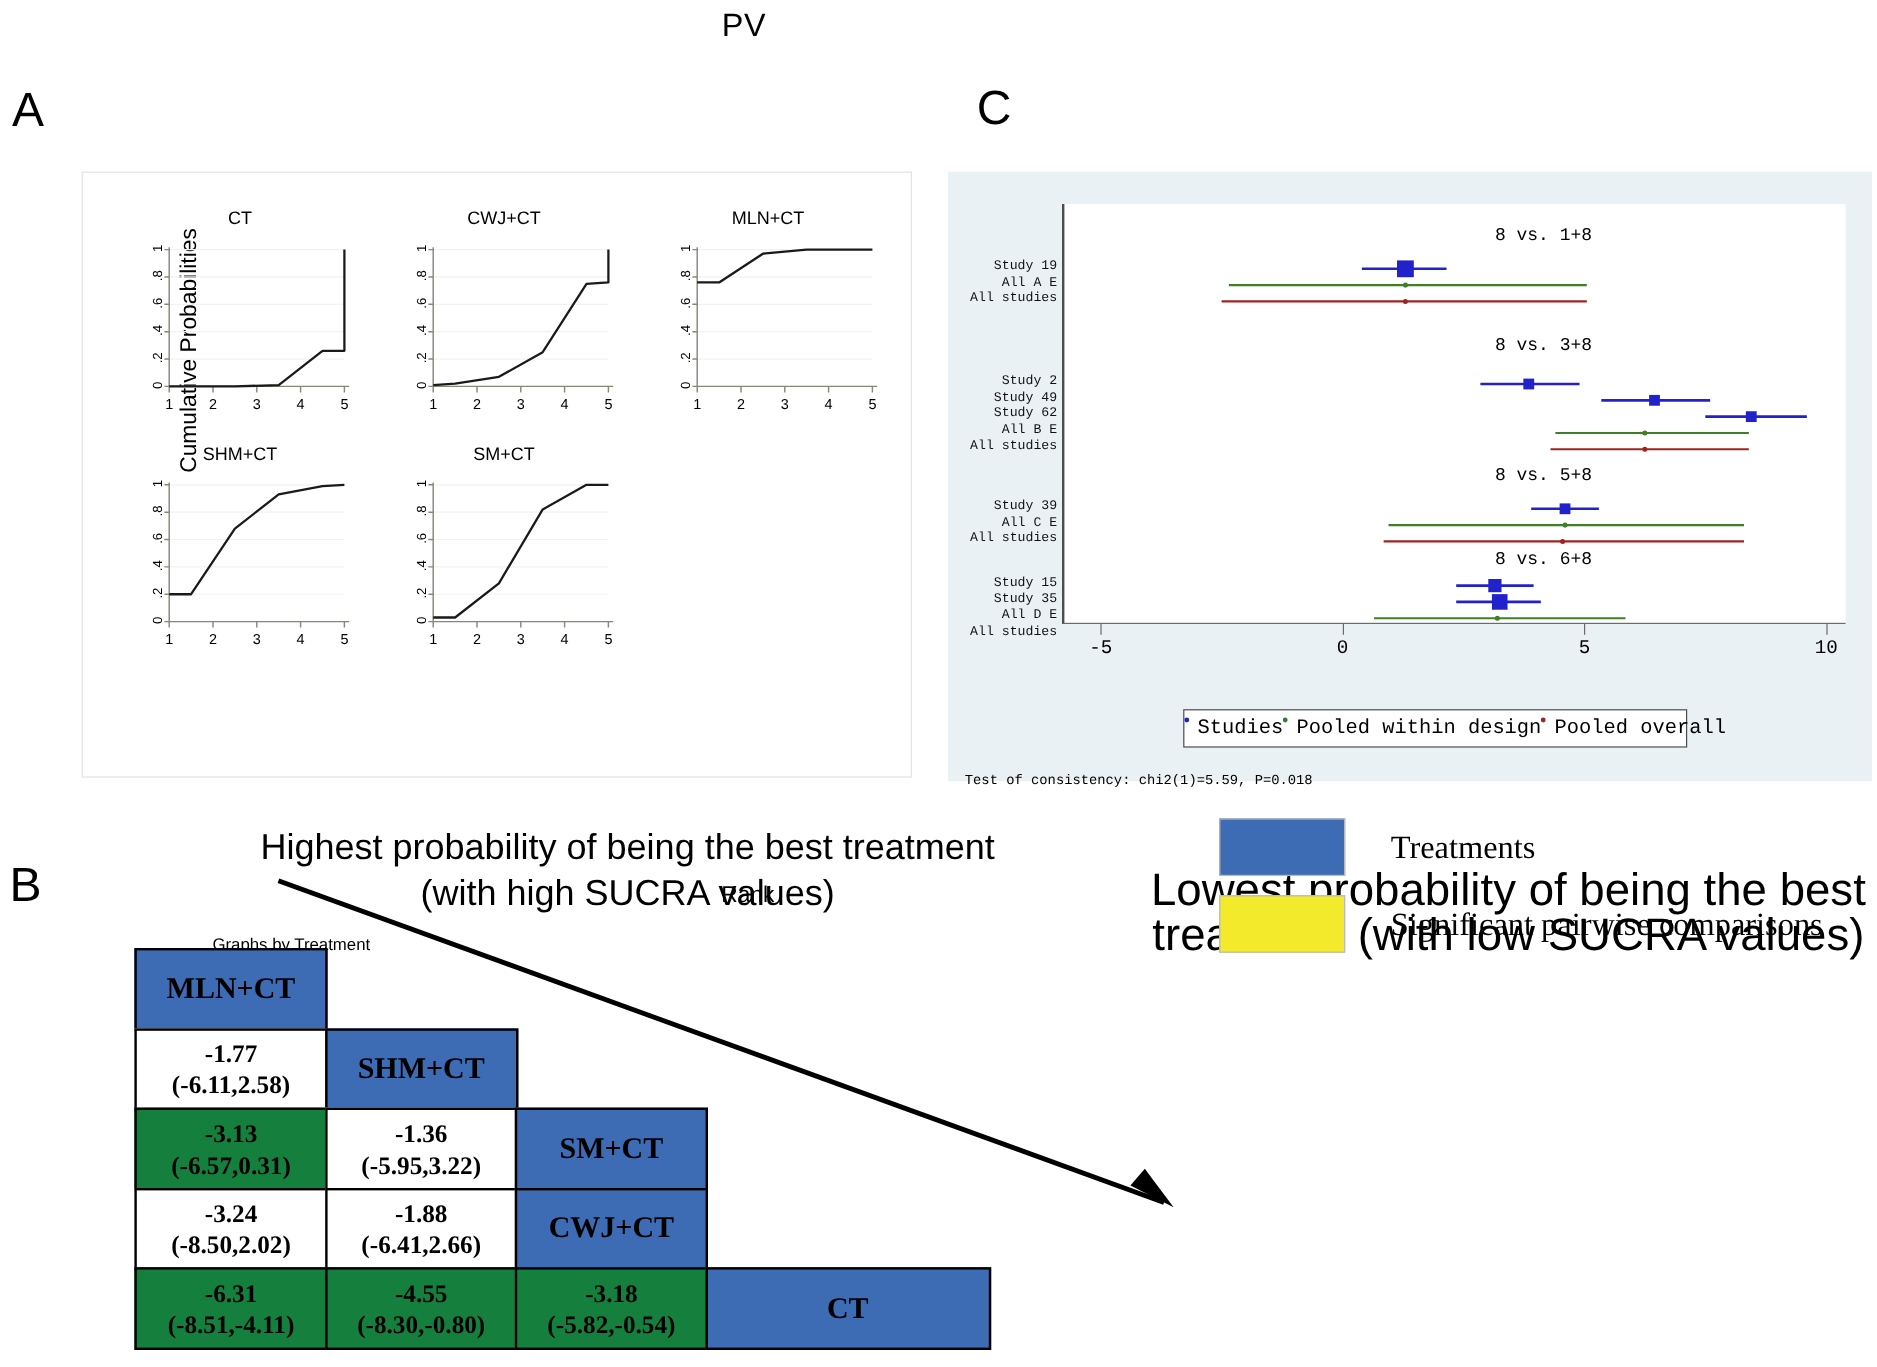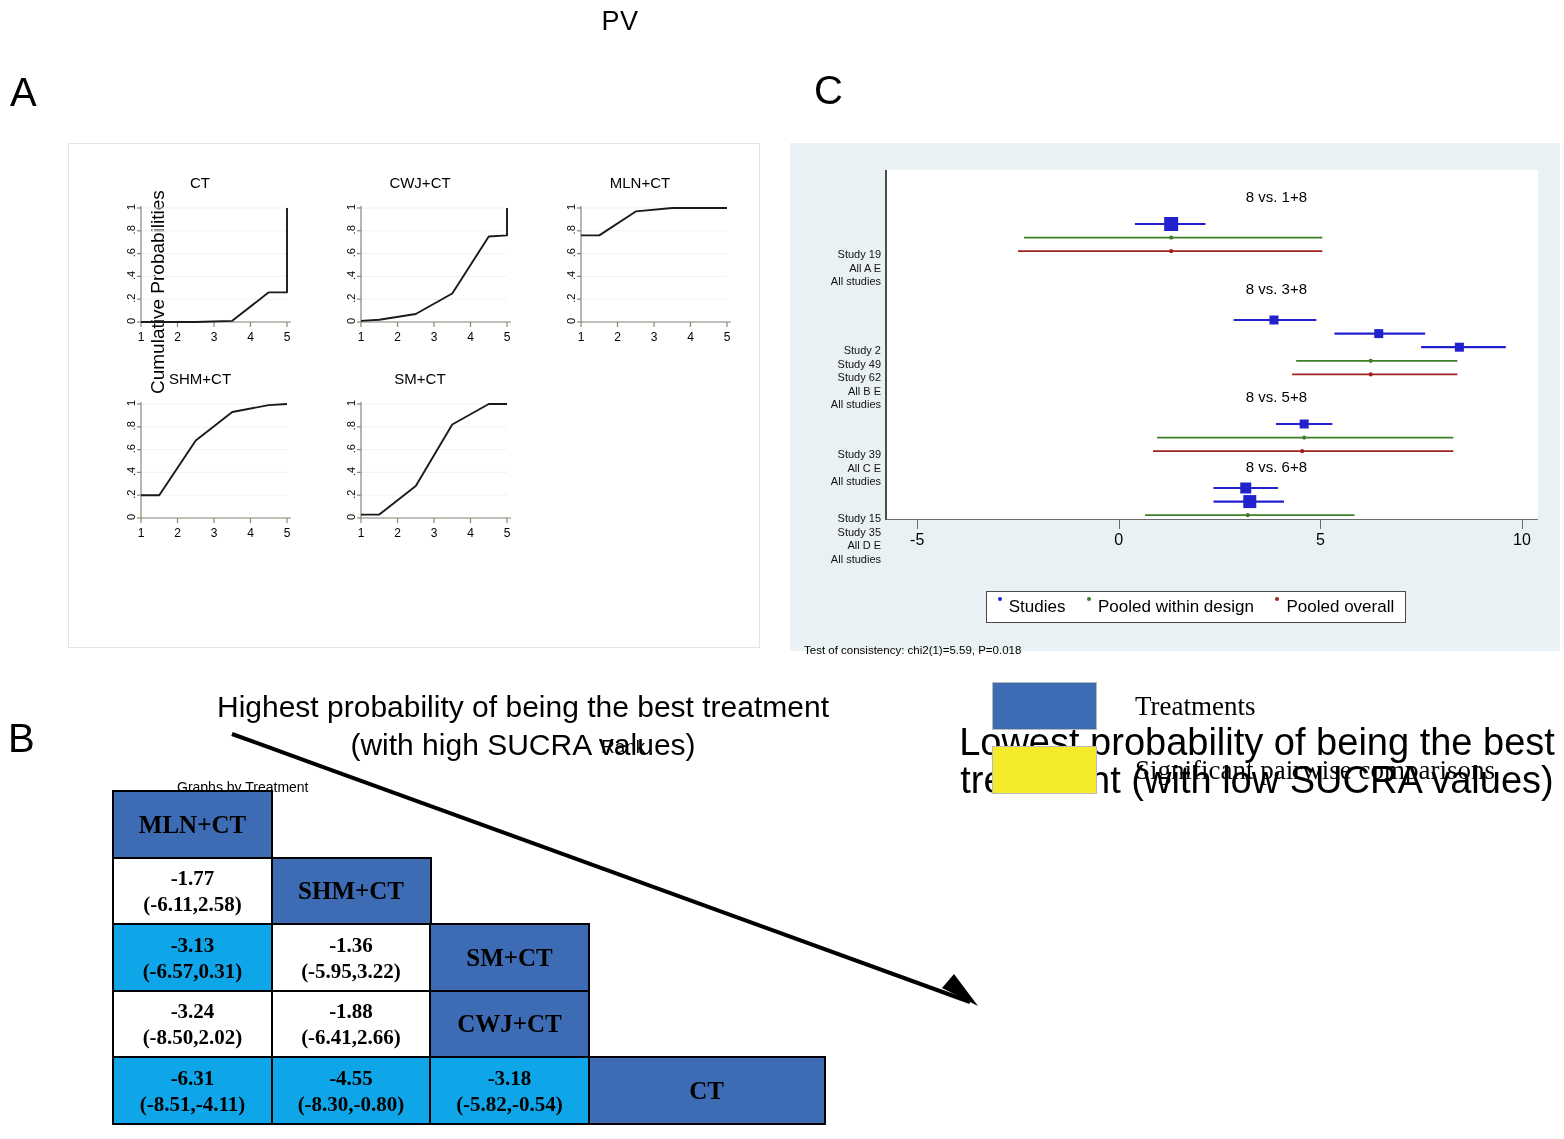--- a/index.html
+++ b/index.html
@@ -19,57 +19,57 @@
            border:1px solid #e3e3e3;background:#fff;box-sizing:border-box;}
   .sp-title{position:absolute;font-size:15px;text-align:center;}
   .sp{position:absolute;}
   .sp svg{display:block;}
   #ylab-a{left:78px;top:250px;font-size:19px;transform:rotate(-90deg);
           transform-origin:left top;white-space:nowrap;}
   #xlab-a{left:508px;top:592px;font-size:19px;padding-left:24px;}
   #graphsby{left:108px;top:635px;font-size:14px;}
 
   
-  #panel-c{left:790px;top:143px;width:770px;height:508px;background:#eaf1f5;}
+  #panel-c{left:790px;top:143px;width:770px;height:508px;background:#eaf1f5;font-family:Liberation Mono, monospace;}
   #pc-plotbox{position:absolute;left:95px;top:27px;width:653px;height:350px;
               background:#fff;border-left:2px solid #4d4d4d;border-bottom:1.5px solid #6b6b6b;
               box-sizing:border-box;}
   .pc-rowlabels{position:absolute;text-align:right;font-size:11px;line-height:13.5px;
-                white-space:nowrap;color:#111;margin-top:32px;}
+                white-space:nowrap;color:#111;}
   .pc-grouphdr{position:absolute;font-size:15px;white-space:nowrap;}
   .pc-tick{position:absolute;top:0;width:1px;height:9px;background:#6b6b6b;}
   .pc-ticklabel{position:absolute;top:11px;font-size:16px;transform:translateX(-50%);}
   #pc-axislabel{position:absolute;left:0;top:418px;width:770px;text-align:center;font-size:15px;}
   #pc-legend{position:absolute;left:196px;top:448px;width:420px;height:32px;
              border:1px solid #4a4a4a;background:#fff;display:flex;align-items:center;
              justify-content:space-around;font-size:17px;box-sizing:border-box;}
   .lg-item{display:flex;gap:7px;white-space:nowrap;}
   .lg-dot{width:4px;height:4px;border-radius:50%;display:inline-block;}
   #pc-consistency{position:absolute;left:14px;top:501px;font-size:11.5px;}
 
   
   #ann-high{left:128px;top:688px;width:790px;text-align:center;font-size:30px;line-height:38px;}
   #ann-low{left:952px;top:723px;width:610px;text-align:center;font-size:38px;line-height:38px;}
   #arrow-svg{left:200px;top:726px;}
 
   
-  #key{left:992px;top:682px;}
+  #key{left:1016px;top:682px;}
   .key-row{display:flex;align-items:center;margin-bottom:16px;}
   .key-sw{width:103px;height:46px;border:1px solid #b9b9b9;}
   .key-txt{margin-left:38px;font-family:"Liberation Serif",serif;font-size:27px;white-space:nowrap;}
 
   
   #panel-b{left:112px;top:790px;}
   .lt-row{display:flex;}
   .lt-cell{width:161px;height:69px;border:2.5px solid #000;box-sizing:border-box;
            display:flex;flex-direction:column;align-items:center;justify-content:center;
            font-family:"Liberation Serif",serif;margin-right:-2.5px;margin-bottom:-2.5px;font-weight:bold;}
   .lt-cell.head{background:#3d6cb5;font-weight:bold;font-size:25px;}
   .lt-cell.white{background:#fff;font-size:21px;line-height:26px;}
-  .lt-cell.yellow{background:#0ea5e9;font-size:21px;line-height:26px;}
+  .lt-cell.yellow{background:#15803d;font-size:21px;line-height:26px;}
   .lt-cell .v1,.lt-cell .v2{display:block;}
 </style>
 </head>
 <body>
 
 <div class="abs" id="fig-title">PV</div>
 <div class="abs panel-letter" id="letter-a">A</div>
 <div class="abs panel-letter" id="letter-b">B</div>
 <div class="abs panel-letter" id="letter-c">C</div>
 

